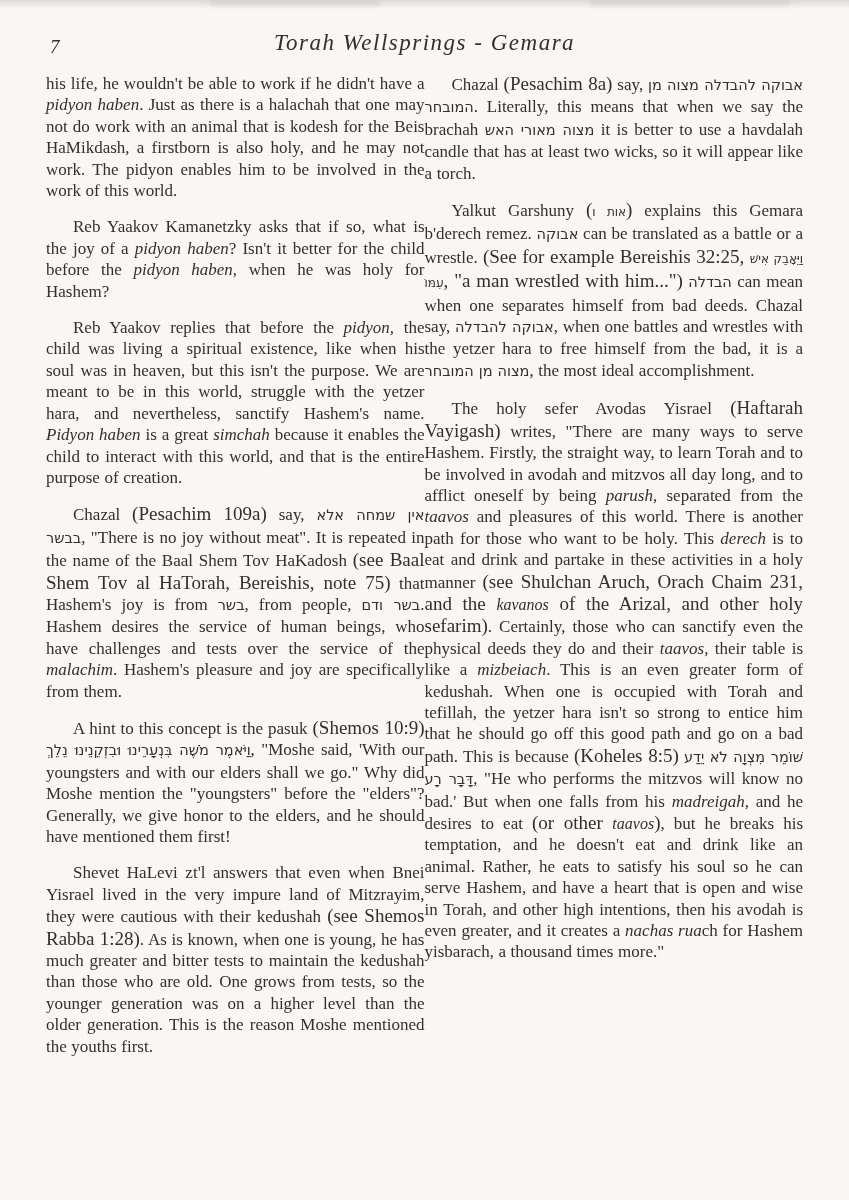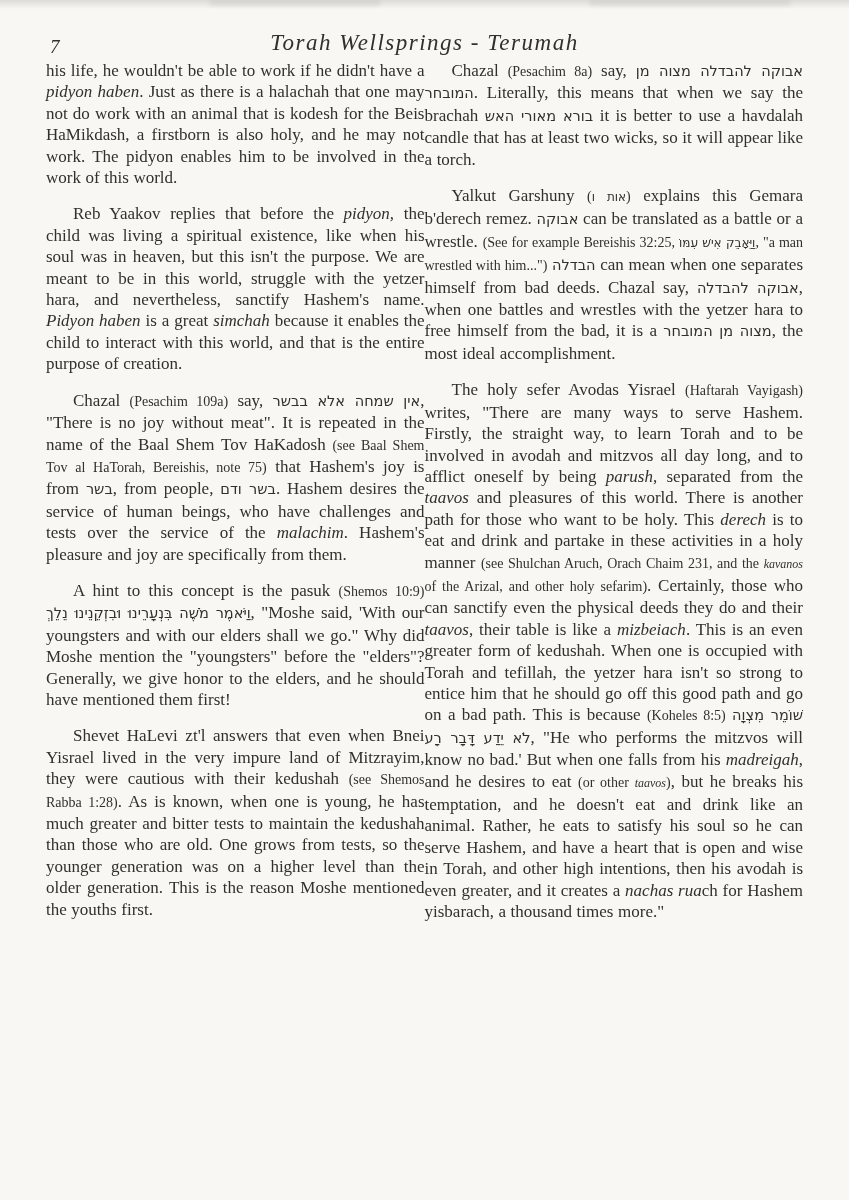--- a/index.html
+++ b/index.html
@@ -32,39 +32,39 @@
   }
   .page-title{
     text-align:center;
     font-style:italic;
     font-size:23px;
     letter-spacing:1.5px;
     padding-top:2px;
   }
 
   .text-columns{
-    position:absolute;top:60px;left:46px;right:46px;
+    position:absolute;top:73px;left:46px;right:46px;
     display:flex;
   }
   .column{flex:1 1 0;min-width:0;}
 
   .column p{
     margin:0 0 15px 0;
     font-size:17px;
     line-height:21.4px;
     text-align:justify;
     text-indent:27px;
     word-spacing:.02em;
   }
   .column p.noindent{text-indent:0;}
   .column p:last-child{margin-bottom:10px;}
 
   .run-i{font-style:italic;}
-  .run-c{font-size:14px;}
-  .run-ci{font-size:12px;font-style:italic;}
+  .run-c{font-size:19px;}
+  .run-ci{font-size:16px;font-style:italic;}
   .run-h{
     font-family:"DejaVu Sans",sans-serif;
     font-size:14.5px;
     unicode-bidi:isolate;
   }
   .run-ch{
     font-family:"DejaVu Sans",sans-serif;
     font-size:12px;
     unicode-bidi:isolate;
     margin-top:40px;
@@ -72,30 +72,31 @@
 </style>
 </head>
 <body>
 
 <div class="page">
   <div class="scan-smudge a"></div>
   <div class="scan-smudge b"></div>
 
   <div class="page-header">
     <div class="page-number">7</div>
-    <div class="page-title">Torah Wellsprings - Terumah</div>
+    <div class="page-title">Torah Wellsprings - Gemara</div>
   </div>
 
   <div class="text-columns">
     <div class="column">
       <p class="noindent"><span>his life, he wouldn't be able to work if he didn't have a </span><span class="run-i">pidyon haben</span><span>. Just as there is a halachah that one may not do work with an animal that is kodesh for the Beis HaMikdash, a firstborn is also holy, and he may not work. The pidyon enables him to be involved in the work of this world.</span></p>
+      <p><span>Reb Yaakov Kamanetzky asks that if so, what is the joy of a </span><span class="run-i">pidyon haben</span><span>? Isn't it better for the child before the </span><span class="run-i">pidyon haben</span><span>, when he was holy for Hashem?</span></p>
       <p><span>Reb Yaakov replies that before the </span><span class="run-i">pidyon,</span><span> the child was living a spiritual existence, like when his soul was in heaven, but this isn't the purpose. We are meant to be in this world, struggle with the yetzer hara, and nevertheless, sanctify Hashem's name. </span><span class="run-i">Pidyon haben</span><span> is a great </span><span class="run-i">simchah</span><span> because it enables the child to interact with this world, and that is the entire purpose of creation.</span></p>
       <p><span>Chazal </span><span class="run-c">(Pesachim 109a)</span><span> say, </span><span class="run-h">אין שמחה אלא בבשר</span><span>, "There is no joy without meat". It is repeated in the name of the Baal Shem Tov HaKadosh </span><span class="run-c">(see Baal Shem Tov al HaTorah, Bereishis, note 75)</span><span> that Hashem's joy is from </span><span class="run-h">בשר</span><span>, from people, </span><span class="run-h">בשר ודם</span><span>. Hashem desires the service of human beings, who have challenges and tests over the service of the </span><span class="run-i">malachim</span><span>. Hashem's pleasure and joy are specifically from them.</span></p>
       <p><span>A hint to this concept is the pasuk </span><span class="run-c">(Shemos 10:9)</span><span> </span><span class="run-h">וַיֹּאמֶר מֹשֶׁה בִּנְעָרֵינוּ וּבִזְקֵנֵינוּ נֵלֵךְ</span><span>, "Moshe said, 'With our youngsters and with our elders shall we go." Why did Moshe mention the "youngsters" before the "elders"? Generally, we give honor to the elders, and he should have mentioned them first!</span></p>
       <p><span>Shevet HaLevi zt'l answers that even when Bnei Yisrael lived in the very impure land of Mitzrayim, they were cautious with their kedushah </span><span class="run-c">(see Shemos Rabba 1:28)</span><span>. As is known, when one is young, he has much greater and bitter tests to maintain the kedushah than those who are old. One grows from tests, so the younger generation was on a higher level than the older generation. This is the reason Moshe mentioned the youths first.</span></p>
     </div>
     <div class="column">
-      <p><span>Chazal </span><span class="run-c">(Pesachim 8a)</span><span> say, </span><span class="run-h">אבוקה להבדלה מצוה מן המובחר</span><span>. Literally, this means that when we say the brachah </span><span class="run-h">בורא מאורי האש</span><span> it is better to use a havdalah candle that has at least two wicks, so it will appear like a torch.</span></p>
+      <p><span>Chazal </span><span class="run-c">(Pesachim 8a)</span><span> say, </span><span class="run-h">אבוקה להבדלה מצוה מן המובחר</span><span>. Literally, this means that when we say the brachah </span><span class="run-h">מצוה מאורי האש</span><span> it is better to use a havdalah candle that has at least two wicks, so it will appear like a torch.</span></p>
       <p><span>Yalkut Garshuny </span><span class="run-c">(</span><span class="run-ch">אות ו</span><span class="run-c">)</span><span> explains this Gemara b'derech remez. </span><span class="run-h">אבוקה</span><span> can be translated as a battle or a wrestle. </span><span class="run-c">(See for example Bereishis 32:25, </span><span class="run-ch">וַיֵּאָבֵק אִישׁ עִמּוֹ</span><span class="run-c">, "a man wrestled with him...")</span><span> </span><span class="run-h">הבדלה</span><span> can mean when one separates himself from bad deeds. Chazal say, </span><span class="run-h">אבוקה להבדלה</span><span>, when one battles and wrestles with the yetzer hara to free himself from the bad, it is a </span><span class="run-h">מצוה מן המובחר</span><span>, the most ideal accomplishment.</span></p>
       <p><span>The holy sefer Avodas Yisrael </span><span class="run-c">(Haftarah Vayigash)</span><span> writes, "There are many ways to serve Hashem. Firstly, the straight way, to learn Torah and to be involved in avodah and mitzvos all day long, and to afflict oneself by being </span><span class="run-i">parush</span><span>, separated from the </span><span class="run-i">taavos</span><span> and pleasures of this world. There is another path for those who want to be holy. This </span><span class="run-i">derech</span><span> is to eat and drink and partake in these activities in a holy manner </span><span class="run-c">(see Shulchan Aruch, Orach Chaim 231, and the </span><span class="run-ci">kavanos</span><span class="run-c"> of the Arizal, and other holy sefarim)</span><span>. Certainly, those who can sanctify even the physical deeds they do and their </span><span class="run-i">taavos</span><span>, their table is like a </span><span class="run-i">mizbeiach</span><span>. This is an even greater form of kedushah. When one is occupied with Torah and tefillah, the yetzer hara isn't so strong to entice him that he should go off this good path and go on a bad path. This is because </span><span class="run-c">(Koheles 8:5)</span><span> </span><span class="run-h">שׁוֹמֵר מִצְוָה לֹא יֵדַע דָּבָר רָע</span><span>, "He who performs the mitzvos will know no bad.' But when one falls from his </span><span class="run-i">madreigah</span><span>, and he desires to eat </span><span class="run-c">(or other </span><span class="run-ci">taavos</span><span class="run-c">)</span><span>, but he breaks his temptation, and he doesn't eat and drink like an animal. Rather, he eats to satisfy his soul so he can serve Hashem, and have a heart that is open and wise in Torah, and other high intentions, then his avodah is even greater, and it creates a </span><span class="run-i">nachas rua</span><span>ch for Hashem yisbarach, a thousand times more."</span></p>
     </div>
   </div>
 </div>
 
 </body></html>

